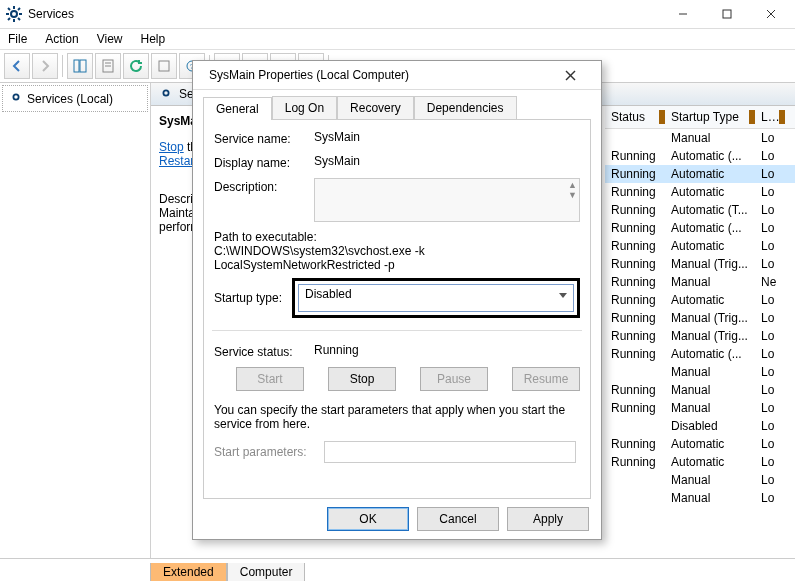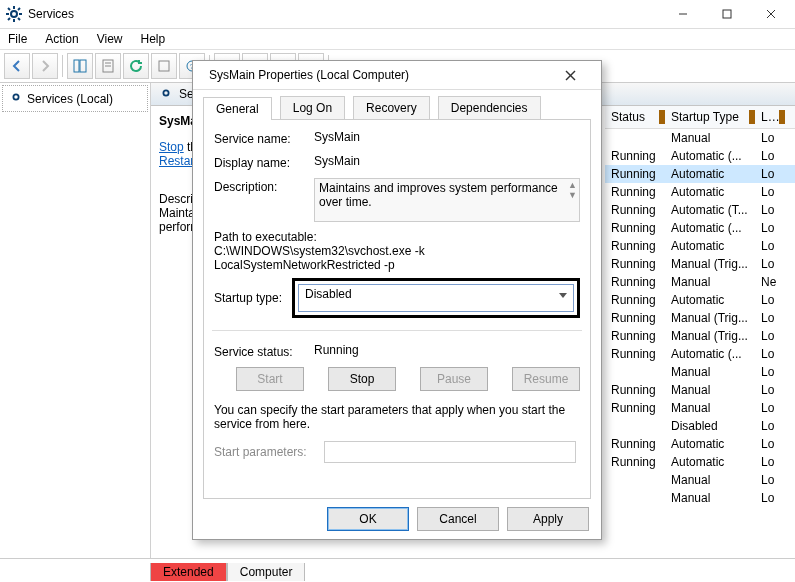--- a/index.html
+++ b/index.html
@@ -77,38 +77,38 @@
   .listrow > div { padding: 0 6px; overflow:hidden; white-space:nowrap; text-overflow:ellipsis; }
   .listrow.sel { background:#cde8ff; }
   .tabs-bottom {
     height: 22px; display:flex; align-items:flex-end; padding-left: 150px;
     border-top:1px solid #ccc;
   }
   .btab {
     padding: 2px 12px; border:1px solid #bbb; border-top:none; border-bottom:none;
     background:#f5f5f5; font-size:12px;
   }
-  .btab.active { background:#ef4444; font-weight:normal; }
+  .btab.active { background:#fdba74; font-weight:normal; }
 
   
   .dialog {
     position: absolute;
     left: 192px; top: 60px; width: 408px; height: 478px;
     background: #fff; border: 1px solid #999;
     box-shadow: 4px 4px 8px rgba(0,0,0,.25);
     display:flex; flex-direction:column;
   }
   .dlg-titlebar {
     height: 28px; display:flex; align-items:center; padding: 0 16px;
     border-bottom:1px solid #ddd;
   }
   .dlg-titlebar .title { flex:1; }
   .dlg-close { width:30px; height:24px; display:flex; align-items:center; justify-content:center; }
   .dlg-tabs {
-    display:flex; padding: 6px 4px 0 10px; gap:8px;
+    display:flex; padding: 6px 4px 0 10px; gap:0;
   }
   .dtab {
     padding: 4px 12px; border:1px solid #ccc; border-bottom:none; background:#f4f4f4;
     font-size:12px;
   }
   .dtab.active { background:#fff; position:relative; top:1px; }
   .dlg-body {
     flex:1; margin:0 10px 0 10px; border:1px solid #ccc; border-top:1px solid #ccc;
     padding: 10px; font-size:12px;
   }
@@ -453,21 +453,20 @@
       <div class="val">SysMain</div>
     </div>
     <div class="fld">
       <div class="lbl">Display name:</div>
       <div class="val">SysMain</div>
     </div>
     <div class="fld">
       <div class="lbl">Description:</div>
       <div class="val">
         <div class="desc-box">
-          <span>Maintains and improves system performance over time.</span>
           <div class="desc-arrows">
               <span>▲</span>
               <span>▼</span>
             </div>
         </div>
       </div>
     </div>
 
     <div>Path to executable:</div>
     <div class="path-val">C:\WINDOWS\system32\svchost.exe -k LocalSystemNetworkRestricted -p</div>

